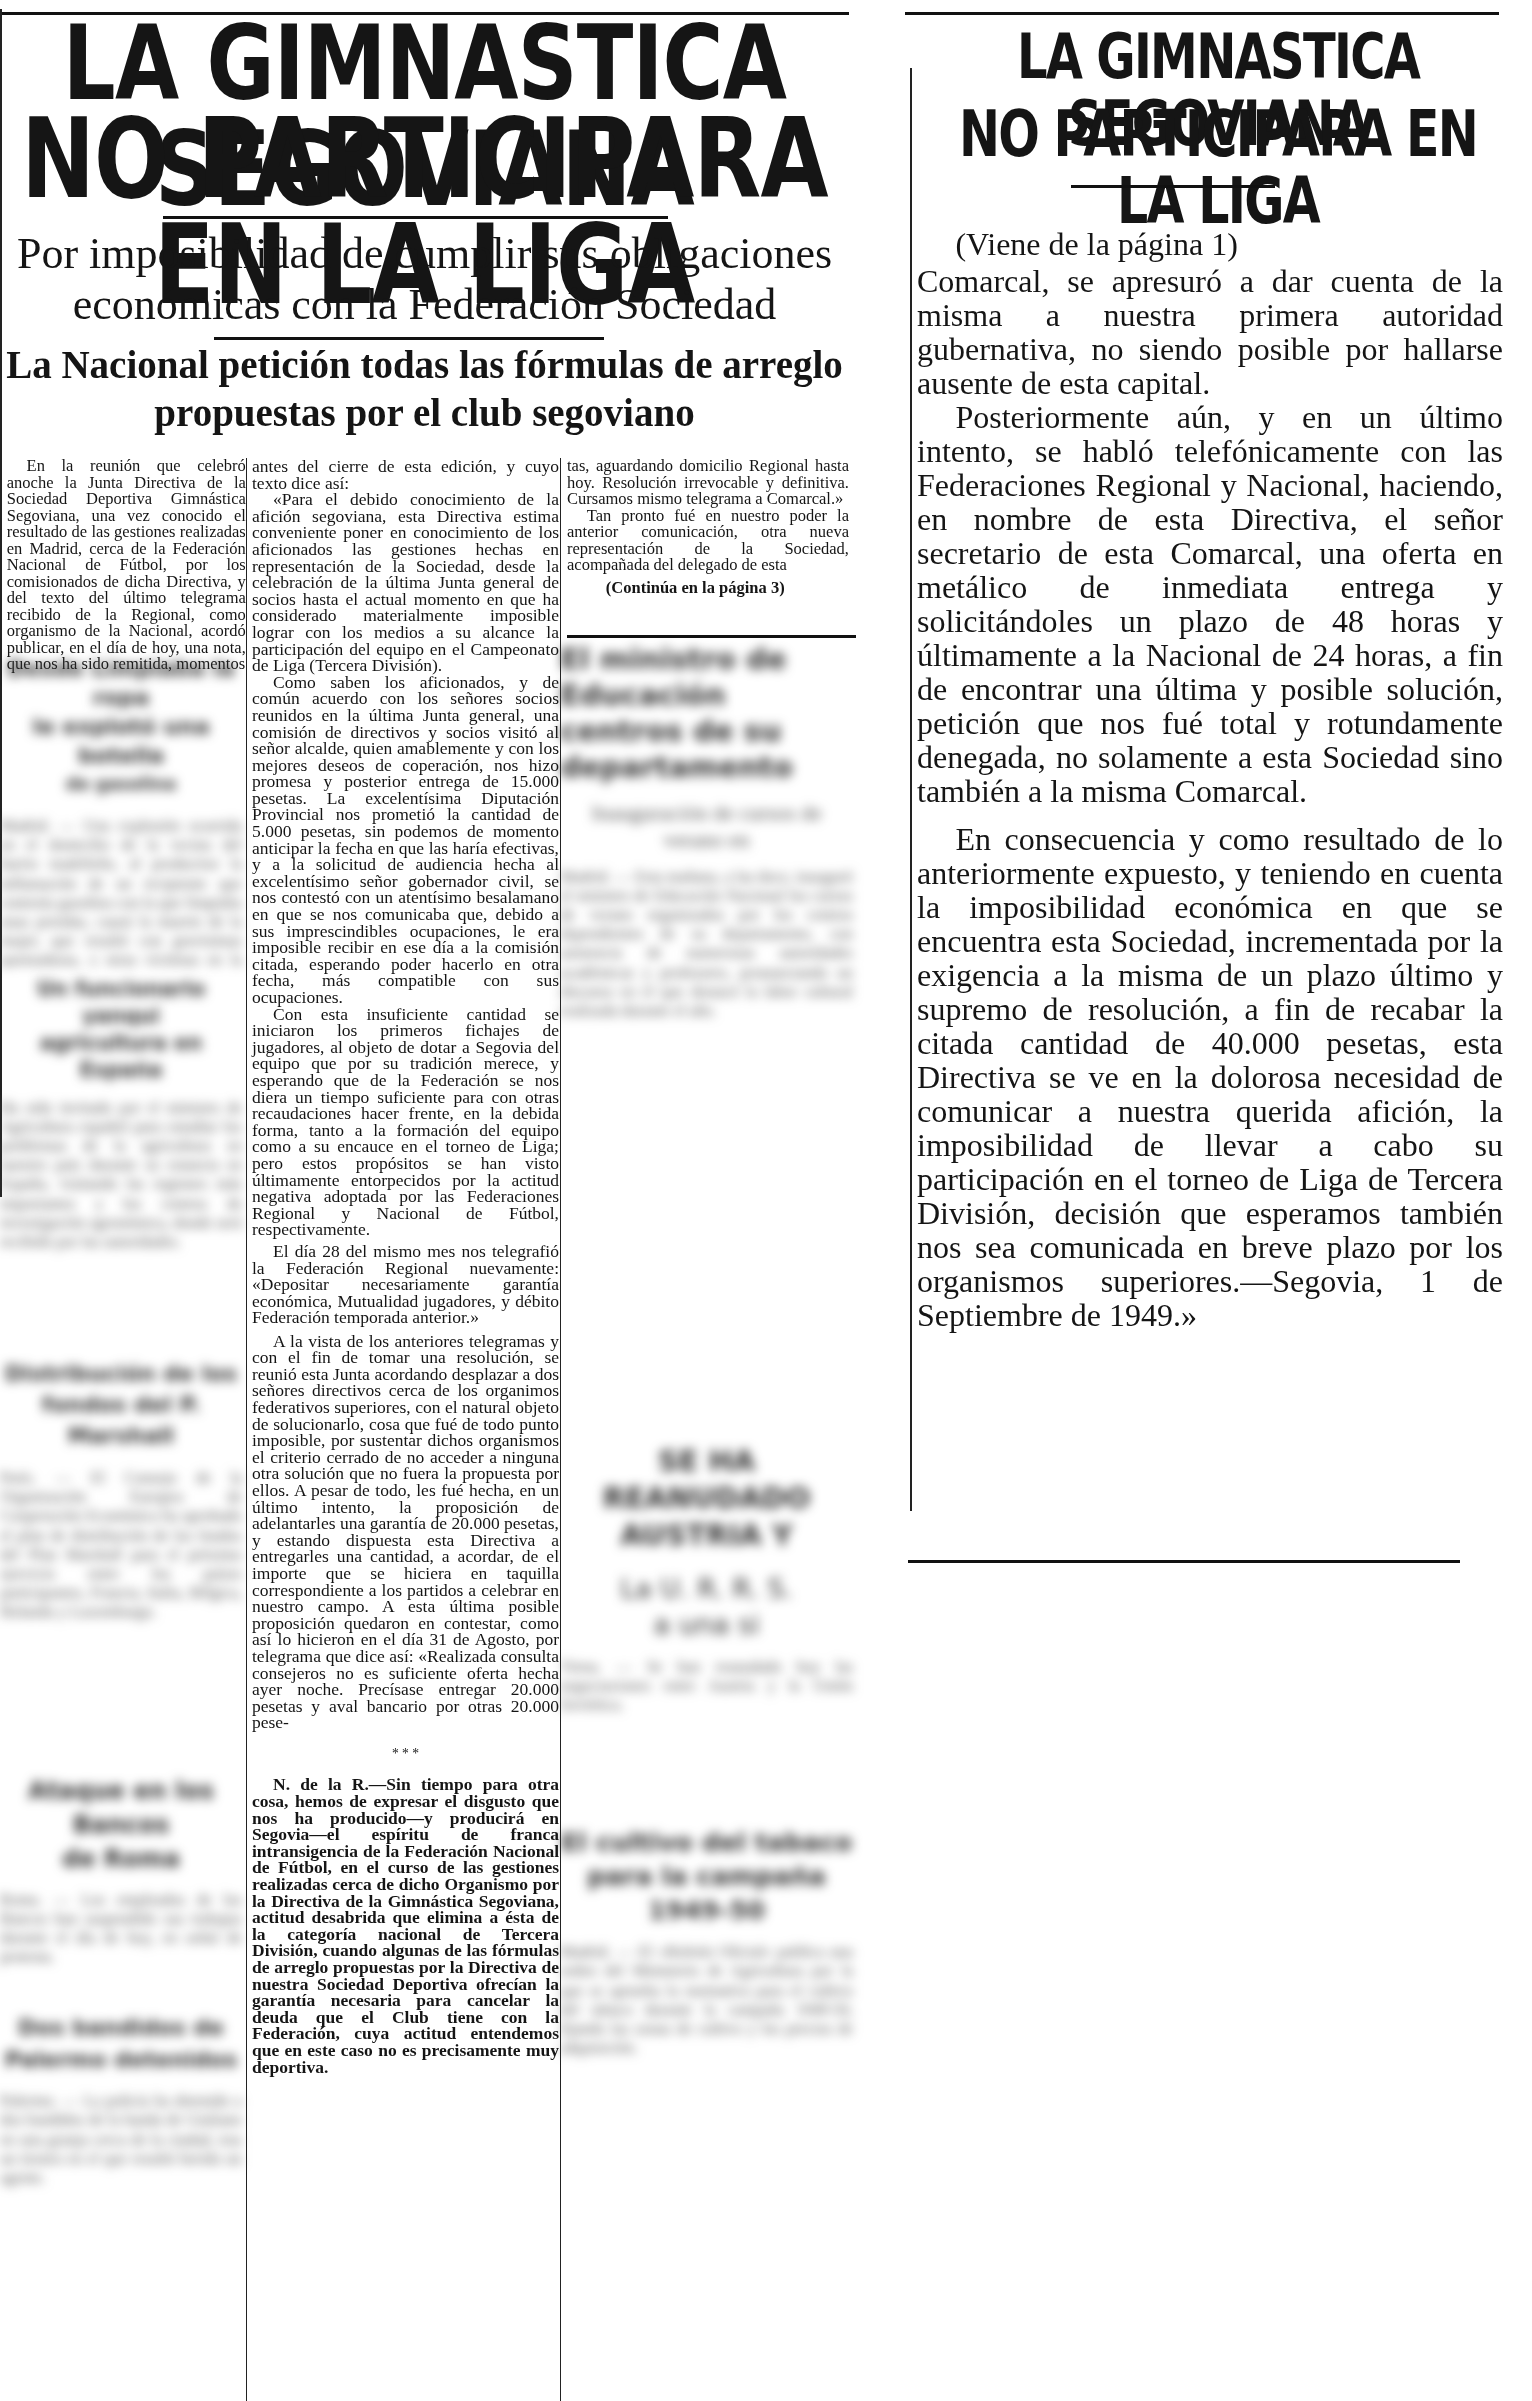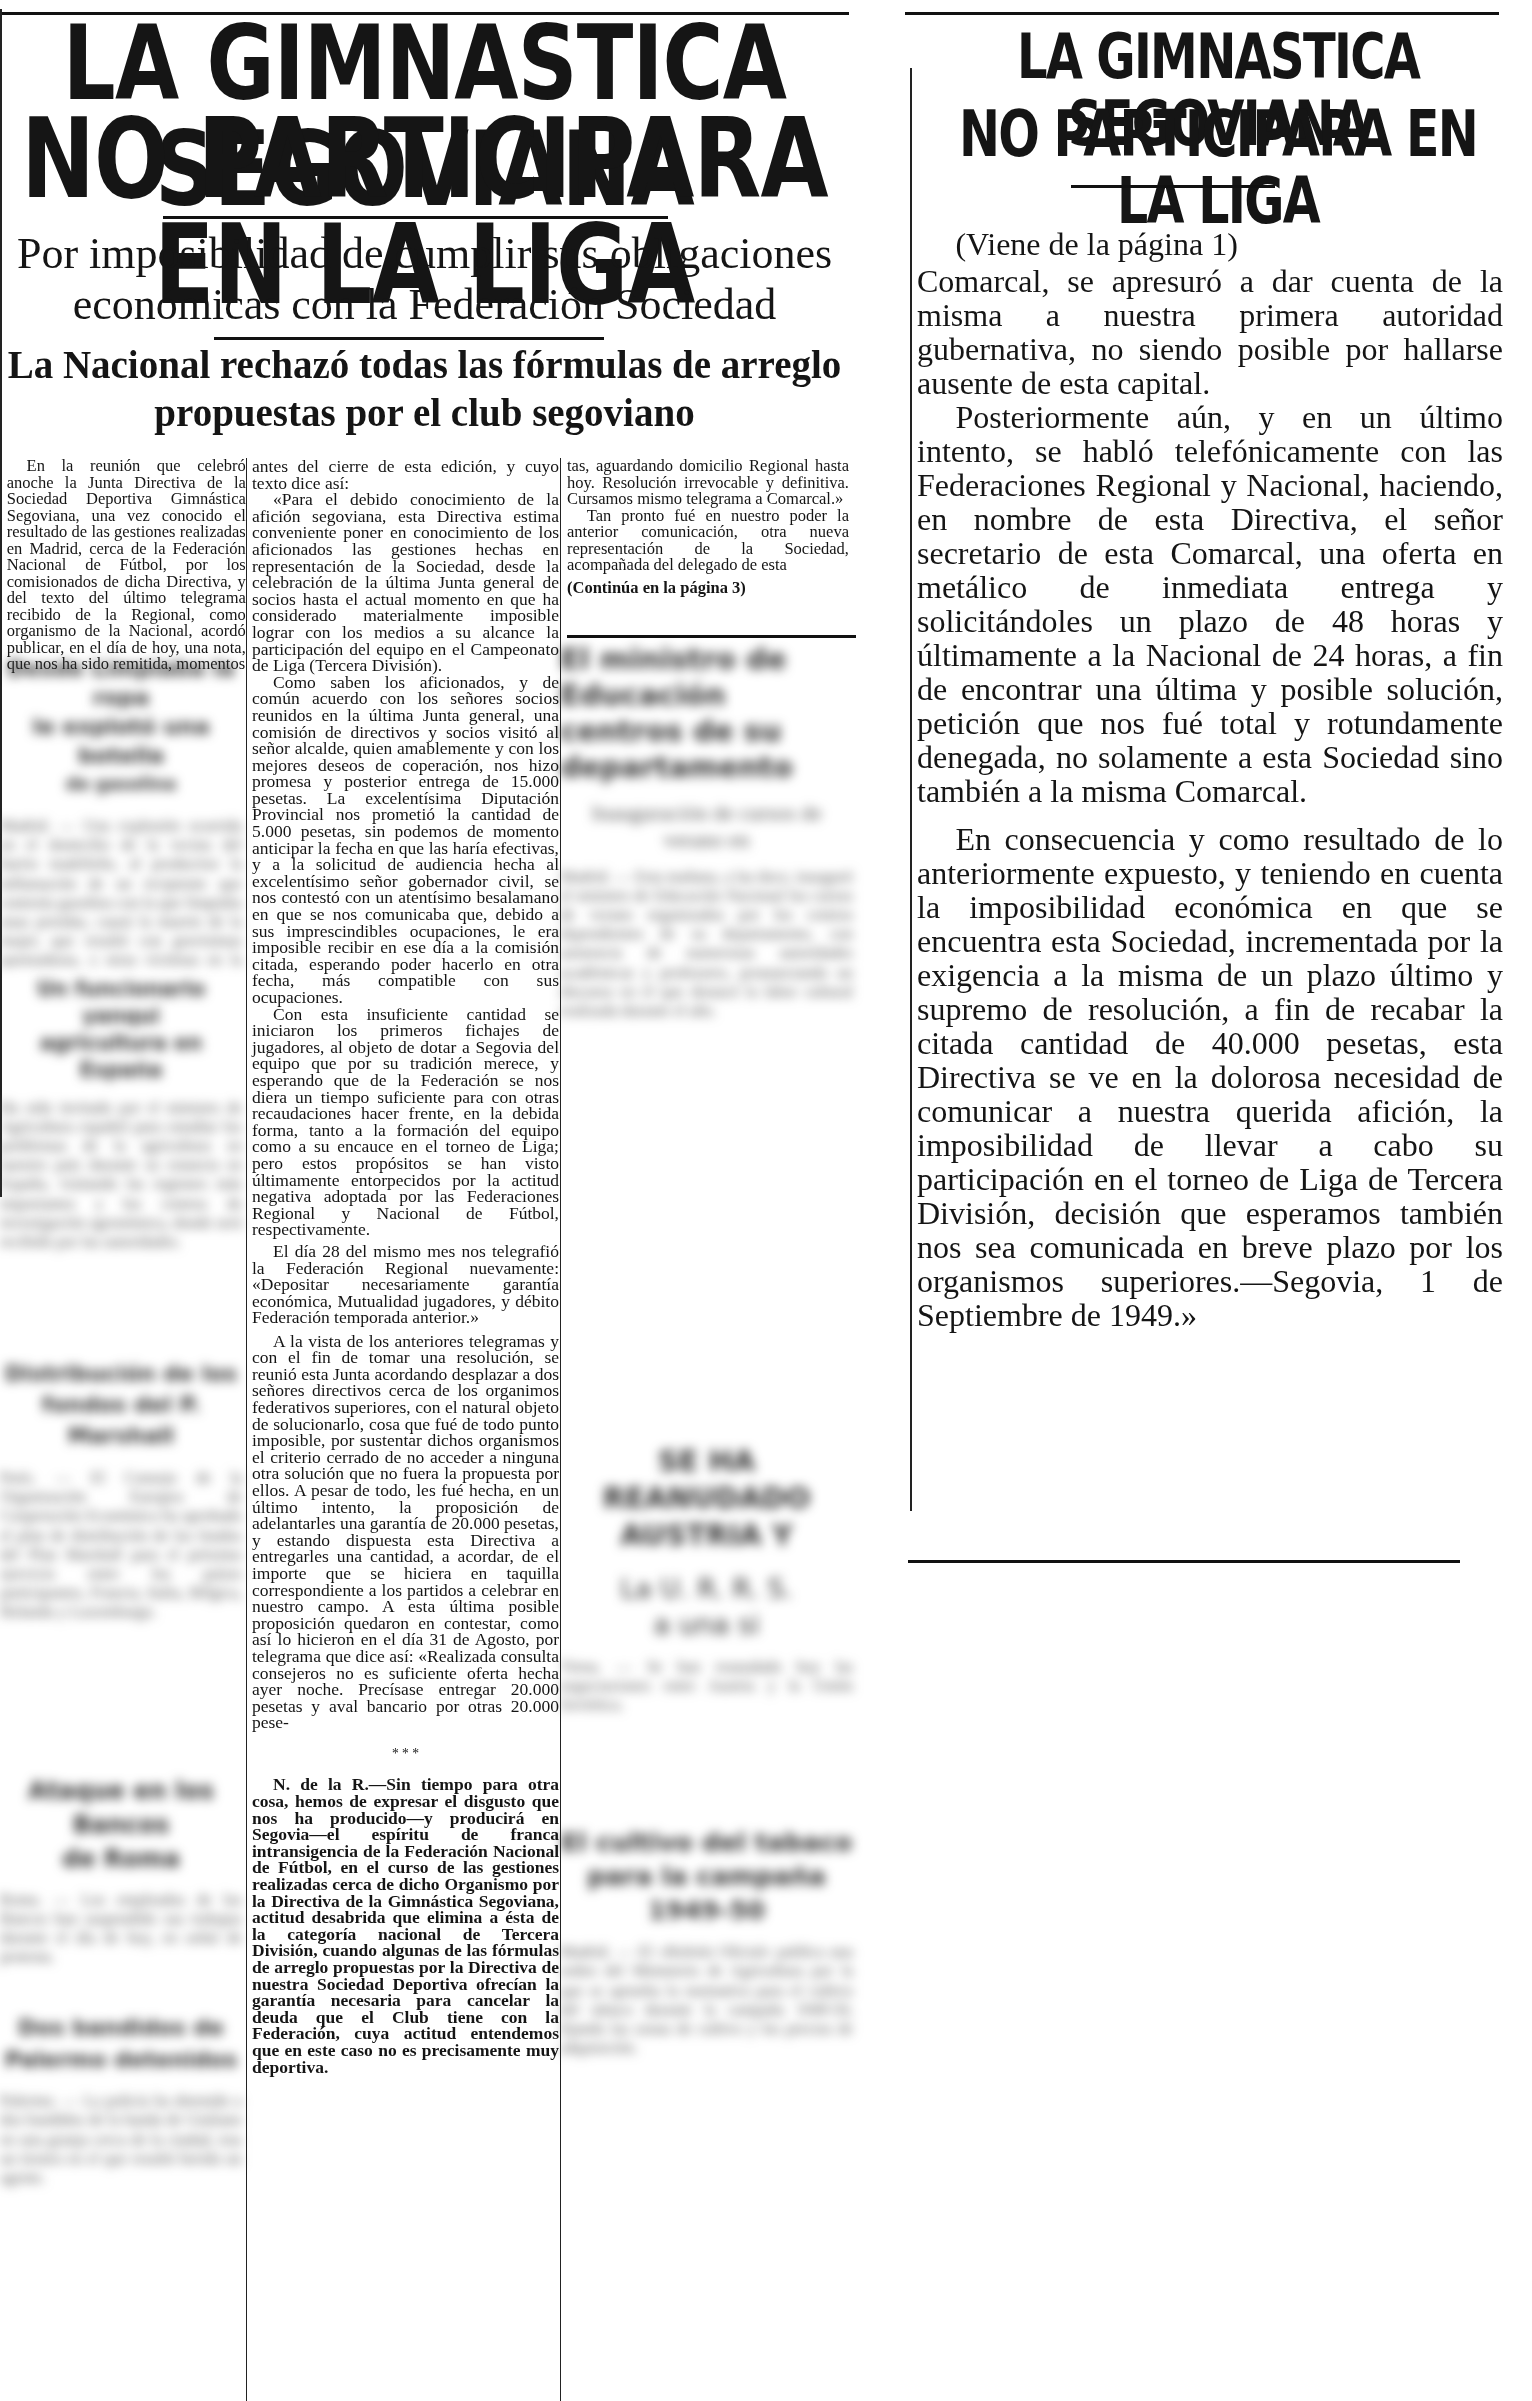--- a/index.html
+++ b/index.html
@@ -30,21 +30,21 @@
   <div class="abs hd" style="left:0;top:31px;width:849px;font-size:83px;line-height:85px;transform:scaleY(1.25);">LA GIMNASTICA SEGOVIANA</div>
   <div class="abs hd" style="left:0;top:127px;width:849px;font-size:88px;line-height:85px;transform:scaleY(1.25);">NO PARTICIPARA EN LA LIGA</div>
 
   <div class="rule" style="left:163px;top:216px;width:505px;height:3.4px;"></div>
 
   <div class="abs sub" style="left:0;top:229px;width:849px;font-size:44px;line-height:49px;">Por imposibilidad de cumplir sus obligaciones</div>
   <div class="abs sub" style="left:0;top:280px;width:849px;font-size:44px;line-height:49px;">económicas con la Federación Sociedad</div>
 
   <div class="rule" style="left:214px;top:337px;width:390px;height:2.5px;"></div>
 
-  <div class="abs sub" style="left:0;top:341px;width:849px;font-size:39px;font-weight:bold;line-height:48px;">La Nacional rechazó todas las fórmulas de arreglo</div>
+  <div class="abs sub" style="left:0;top:341px;width:849px;font-size:39px;font-weight:bold;line-height:48px;">La Nacional petición todas las fórmulas de arreglo</div>
   <div class="abs sub" style="left:0;top:389px;width:849px;font-size:39px;font-weight:bold;line-height:48px;">propuestas por el club segoviano</div>
 
   <div class="col" style="left:6.8px;top:458px;width:239px;font-size:16.5px;line-height:16.5px;">
     <p>En la reunión que celebró anoche la Junta Directiva de la Sociedad Deportiva Gimnástica Segoviana, una vez conocido el resultado de las gestiones realizadas en Madrid, cerca de la Federación Nacional de Fútbol, por los comisionados de dicha Directiva, y del texto del último telegrama recibido de la Regional, como organismo de la Nacional, acordó publicar, en el día de hoy, una nota, que nos ha sido remitida, momentos</p>
   </div>
 
   <div class="vline" style="left:246px;top:458px;height:1944px;width:0.8px;"></div>
 
   <div class="col" style="left:252px;top:458px;width:307px;font-size:17.5px;line-height:16.6px;">
     <p class="noind">antes del cierre de esta edición, y cuyo texto dice así:</p>
@@ -55,21 +55,21 @@
     <p style="margin-top:6.8px;">A la vista de los anteriores telegramas y con el fin de tomar una resolución, se reunió esta Junta acordando desplazar a dos señores directivos cerca de los organimos federativos superiores, con el natural objeto de solucionarlo, cosa que fué de todo punto imposible, por sustentar dichos organismos el criterio cerrado de no acceder a ninguna otra solución que no fuera la propuesta por ellos. A pesar de todo, les fué hecha, en un último intento, la proposición de adelantarles una garantía de 20.000 pesetas, y estando dispuesta esta Directiva a entregarles una cantidad, a acordar, de el importe que se hiciera en taquilla correspondiente a los partidos a celebrar en nuestro campo. A esta última posible proposición quedaron en contestar, como así lo hicieron en el día 31 de Agosto, por telegrama que dice así: «Realizada consulta consejeros no es suficiente oferta hecha ayer noche. Precísase entregar 20.000 pesetas y aval bancario por otras 20.000 pese-</p>
     <p style="text-align:center;text-indent:0;margin:15.3px 0 13.6px;font-size:13.6px;">* * *</p>
     <p style="font-weight:bold;">N. de la R.—Sin tiempo para otra cosa, hemos de expresar el disgusto que nos ha producido—y producirá en Segovia—el espíritu de franca intransigencia de la Federación Nacional de Fútbol, en el curso de las gestiones realizadas cerca de dicho Organismo por la Directiva de la Gimnástica Segoviana, actitud desabrida que elimina a ésta de la categoría nacional de Tercera División, cuando algunas de las fórmulas de arreglo propuestas por la Directiva de nuestra Sociedad Deportiva ofrecían la garantía necesaria para cancelar la deuda que el Club tiene con la Federación, cuya actitud entendemos que en este caso no es precisamente muy deportiva.</p>
   </div>
 
   <div class="vline" style="left:560px;top:458px;height:1944px;width:0.8px;"></div>
 
   <div class="col" style="left:567px;top:458px;width:282px;font-size:16.5px;line-height:16.5px;">
     <p class="noind">tas, aguardando domicilio Regional hasta hoy. Resolución irrevocable y definitiva. Cursamos mismo telegrama a Comarcal.»</p>
     <p>Tan pronto fué en nuestro poder la anterior comunicación, otra nueva representación de la Sociedad, acompañada del delegado de esta</p>
-    <p style="text-align:left;text-indent:0;font-weight:bold;margin-top:6.8px;padding-right:25.5px;">(Continúa en la página 3)</p>
+    <p style="text-align:center;text-indent:0;font-weight:bold;margin-top:6.8px;padding-right:25.5px;">(Continúa en la página 3)</p>
   </div>
 
   <div class="rule" style="left:567px;top:635px;width:289px;height:3.4px;"></div>
 
   <div class="blur" style="left:0;top:654px;width:242px;height:314px;">
     <div class="bh" style="font-size:22px;line-height:29px;">
       <div>Desde Limpiaba la ropa</div>
       <div>le explotó una botella</div>
       <div style="font-size:17px;">de gasolina</div>
     </div>

